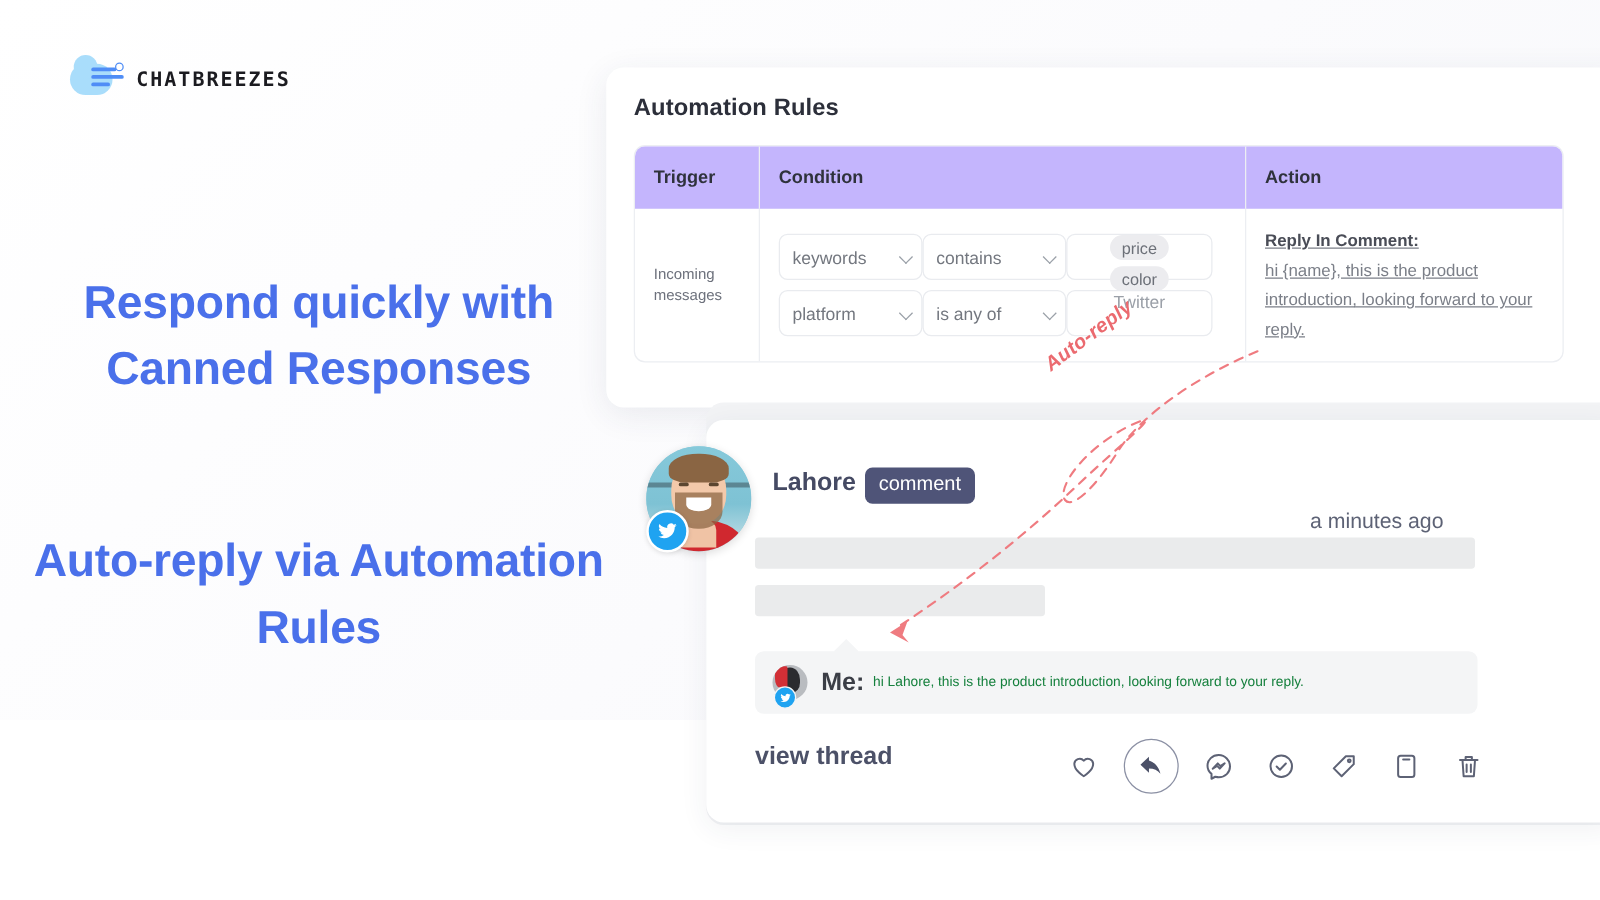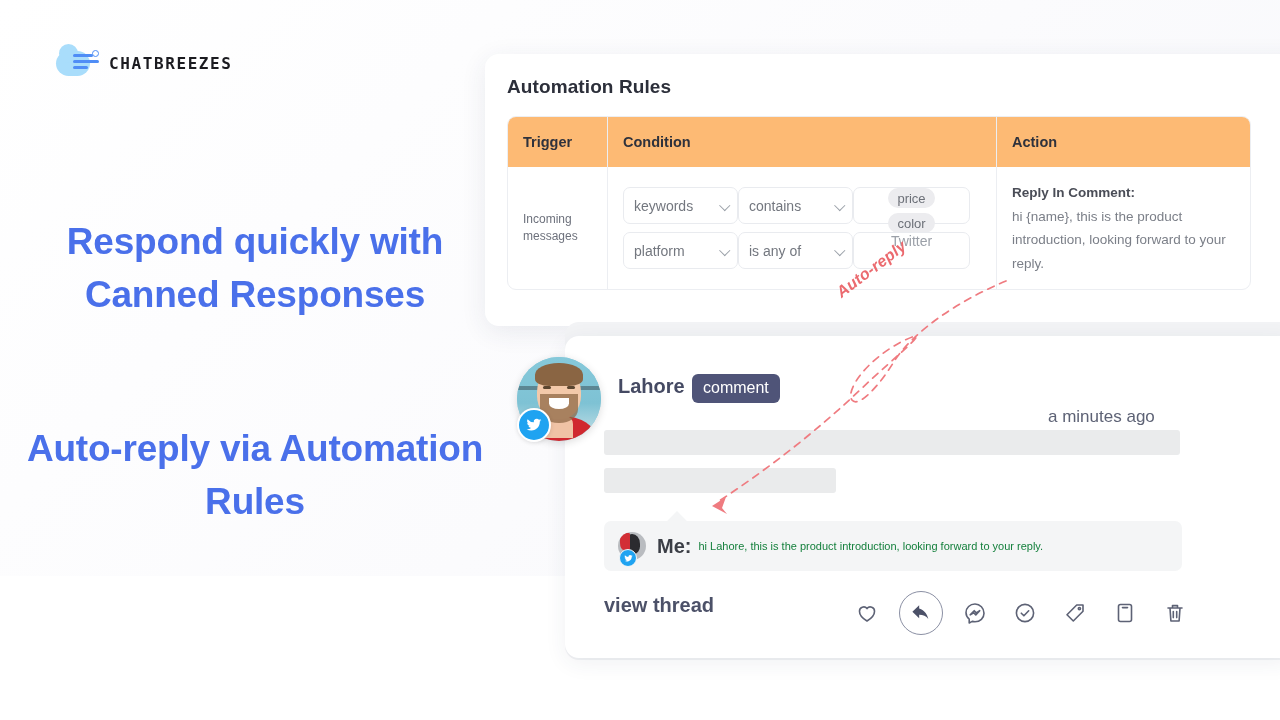--- a/index.html
+++ b/index.html
@@ -73,21 +73,21 @@
     letter-spacing: .1px;
   }
   .rules-table {
     position: absolute; left: 22px; top: 62px;
     width: 742px;
     border: 1px solid #eceef2;
     border-radius: 9px;
     overflow: hidden;
     background:#fff;
   }
-  .rt-head { display: flex; background: #fdba74; height: 50px; }
+  .rt-head { display: flex; background: #c4b5fd; height: 50px; }
   .rt-head > div {
     display: flex; align-items: center;
     font-size: 14.5px; font-weight: 600; color: #2f323c;
     padding-left: 15px;
     border-right: 1px solid #eceef2;
     box-sizing: border-box;
   }
   .rt-head > div:last-child { border-right: none; }
   .col-trigger { width: 100px; }
   .col-condition { width: 389px; }
@@ -136,21 +136,21 @@
     padding: 0 16px; box-sizing: border-box;
     font-size: 14px; color: #9ba0a8; flex-direction: column;
   }
   .chip {
     background: #ececef; color: #6c7078;
     border-radius: 12px; padding: 3.5px 9px;
     font-size: 13px; line-height: 1;
   }
   .cell-action {
     flex: 1;
-    font-size: 13.5px; color: #7b7f88; line-height: 1.72;
+    font-size: 13.5px; color: #7b7f88; line-height: 1.72; text-decoration: underline;
   }
   .cell-action .ac-title {
     color: #4a4d57; font-weight: 700; display: block; margin-bottom: 1px;
   }
 
   
   .comment-outer {
     position: absolute; left: 565px; top: 322px;
     width: 740px; height: 338px;
     background: #f2f3f5;

